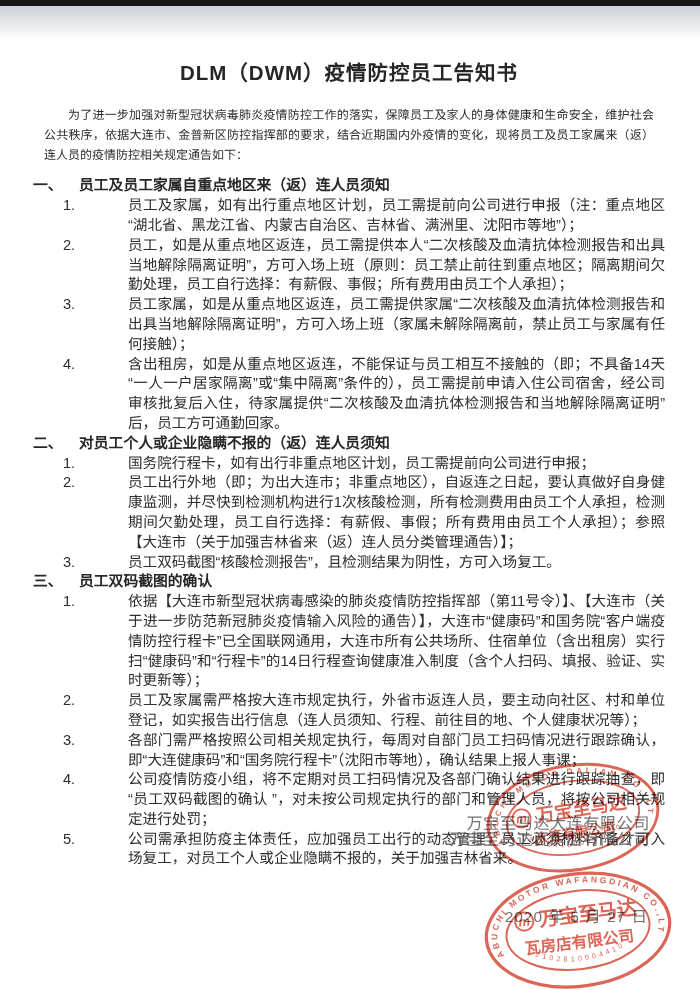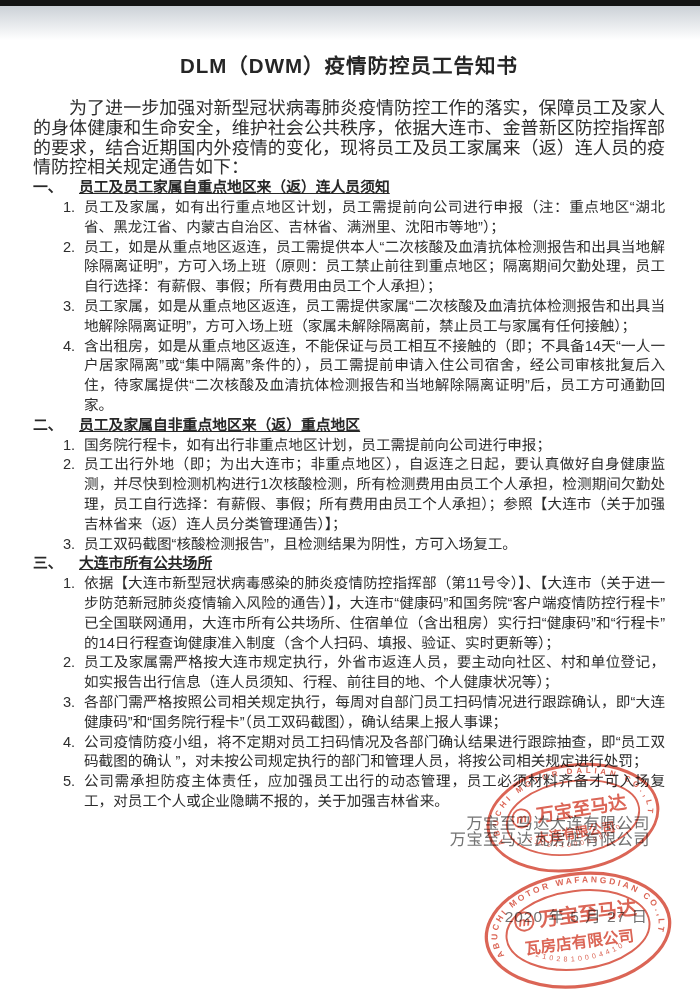--- a/index.html
+++ b/index.html
@@ -10,53 +10,53 @@
     overflow: hidden;
     font-family: "Liberation Sans", "DejaVu Sans", sans-serif;
     color: #2d2d2d;
   }
   
   .scan-top-band { position: absolute; top: 0; left: 0; width: 700px; height: 6px; background: #141414; }
   .scan-top-fade { position: absolute; top: 6px; left: 0; width: 700px; height: 34px;
     background: linear-gradient(180deg, #ccd1d7 0%, rgba(255,255,255,0) 100%); }
 
   .doc {
-    position: absolute; top: 5px; left: 0;
+    position: absolute; top: 12px; left: 0;
     width: 700px; height: 862px;
     padding: 44px 35px 0 33px;
     box-sizing: border-box;
   }
   .doc-title {
     margin: 0 0 20px 0;
     text-align: center;
     font-size: 20.5px;
     font-weight: bold;
     letter-spacing: 1px;
     color: #262626;
   }
   .intro {
-    margin: 0;
-    font-size: 18px;
+    margin: 11px;
+    font-size: 12px;
     line-height: 19.8px;
     text-indent: 2em;
     text-align: justify;
   }
   .section-heading {
     display: flex;
     font-weight: bold;
     font-size: 14.8px;
     line-height: 19.8px;
     color: #282828;
   }
   .section-num { width: 46px; flex: none; }
-  .section-title { flex: 1; text-decoration: underline; }
+  .section-title { flex: 1; }
   .items { margin: 0 0 0 30px; padding: 0; list-style: none; }
   .item { display: flex; font-size: 14.6px; line-height: 19.8px; }
   .item-num { width: 21px; flex: none; }
-  .item-text { flex: 1; text-align: justify; }
+  .item-text { flex: 1; text-align: justify; margin-left: 44px; }
 
   
   .sig-line {
     position: absolute;
     right: 50px;
     font-size: 16.2px;
     color: #737373;
     letter-spacing: 0.5px;
     white-space: nowrap;
   }
@@ -113,55 +113,55 @@
       <li class="item">
         <span class="item-num">4.</span>
         <span class="item-text">含出租房，如是从重点地区返连，不能保证与员工相互不接触的（即；不具备14天“一人一户居家隔离”或“集中隔离”条件的），员工需提前申请入住公司宿舍，经公司审核批复后入住，待家属提供“二次核酸及血清抗体检测报告和当地解除隔离证明”后，员工方可通勤回家。</span>
       </li>
     </ol>
   </div>
 
   <div class="section">
     <div class="section-heading">
       <span class="section-num">二、</span>
-      <span class="section-title">员工及家属自非重点地区来（返）重点地区</span>
+      <span class="section-title">对员工个人或企业隐瞒不报的（返）连人员须知</span>
     </div>
     <ol class="items">
       <li class="item">
         <span class="item-num">1.</span>
         <span class="item-text">国务院行程卡，如有出行非重点地区计划，员工需提前向公司进行申报；</span>
       </li>
       <li class="item">
         <span class="item-num">2.</span>
         <span class="item-text">员工出行外地（即；为出大连市；非重点地区），自返连之日起，要认真做好自身健康监测，并尽快到检测机构进行1次核酸检测，所有检测费用由员工个人承担，检测期间欠勤处理，员工自行选择：有薪假、事假；所有费用由员工个人承担）；参照【大连市（关于加强吉林省来（返）连人员分类管理通告）】；</span>
       </li>
       <li class="item">
         <span class="item-num">3.</span>
         <span class="item-text">员工双码截图“核酸检测报告”，且检测结果为阴性，方可入场复工。</span>
       </li>
     </ol>
   </div>
 
   <div class="section">
     <div class="section-heading">
       <span class="section-num">三、</span>
-      <span class="section-title">大连市所有公共场所</span>
+      <span class="section-title">员工双码截图的确认</span>
     </div>
     <ol class="items">
       <li class="item">
         <span class="item-num">1.</span>
         <span class="item-text">依据【大连市新型冠状病毒感染的肺炎疫情防控指挥部（第11号令）】、【大连市（关于进一步防范新冠肺炎疫情输入风险的通告）】，大连市“健康码”和国务院“客户端疫情防控行程卡”已全国联网通用，大连市所有公共场所、住宿单位（含出租房）实行扫“健康码”和“行程卡”的14日行程查询健康准入制度（含个人扫码、填报、验证、实时更新等）；</span>
       </li>
       <li class="item">
         <span class="item-num">2.</span>
         <span class="item-text">员工及家属需严格按大连市规定执行，外省市返连人员，要主动向社区、村和单位登记，如实报告出行信息（连人员须知、行程、前往目的地、个人健康状况等）；</span>
       </li>
       <li class="item">
         <span class="item-num">3.</span>
-        <span class="item-text">各部门需严格按照公司相关规定执行，每周对自部门员工扫码情况进行跟踪确认，即“大连健康码”和“国务院行程卡”（员工双码截图），确认结果上报人事课；</span>
+        <span class="item-text">各部门需严格按照公司相关规定执行，每周对自部门员工扫码情况进行跟踪确认，即“大连健康码”和“国务院行程卡”（沈阳市等地），确认结果上报人事课；</span>
       </li>
       <li class="item">
         <span class="item-num">4.</span>
         <span class="item-text">公司疫情防疫小组，将不定期对员工扫码情况及各部门确认结果进行跟踪抽查，即“员工双码截图的确认 ”，对未按公司规定执行的部门和管理人员，将按公司相关规定进行处罚；</span>
       </li>
       <li class="item">
         <span class="item-num">5.</span>
         <span class="item-text">公司需承担防疫主体责任，应加强员工出行的动态管理，员工必须材料齐备才可入场复工，对员工个人或企业隐瞒不报的，关于加强吉林省来。</span>
       </li>
     </ol>

